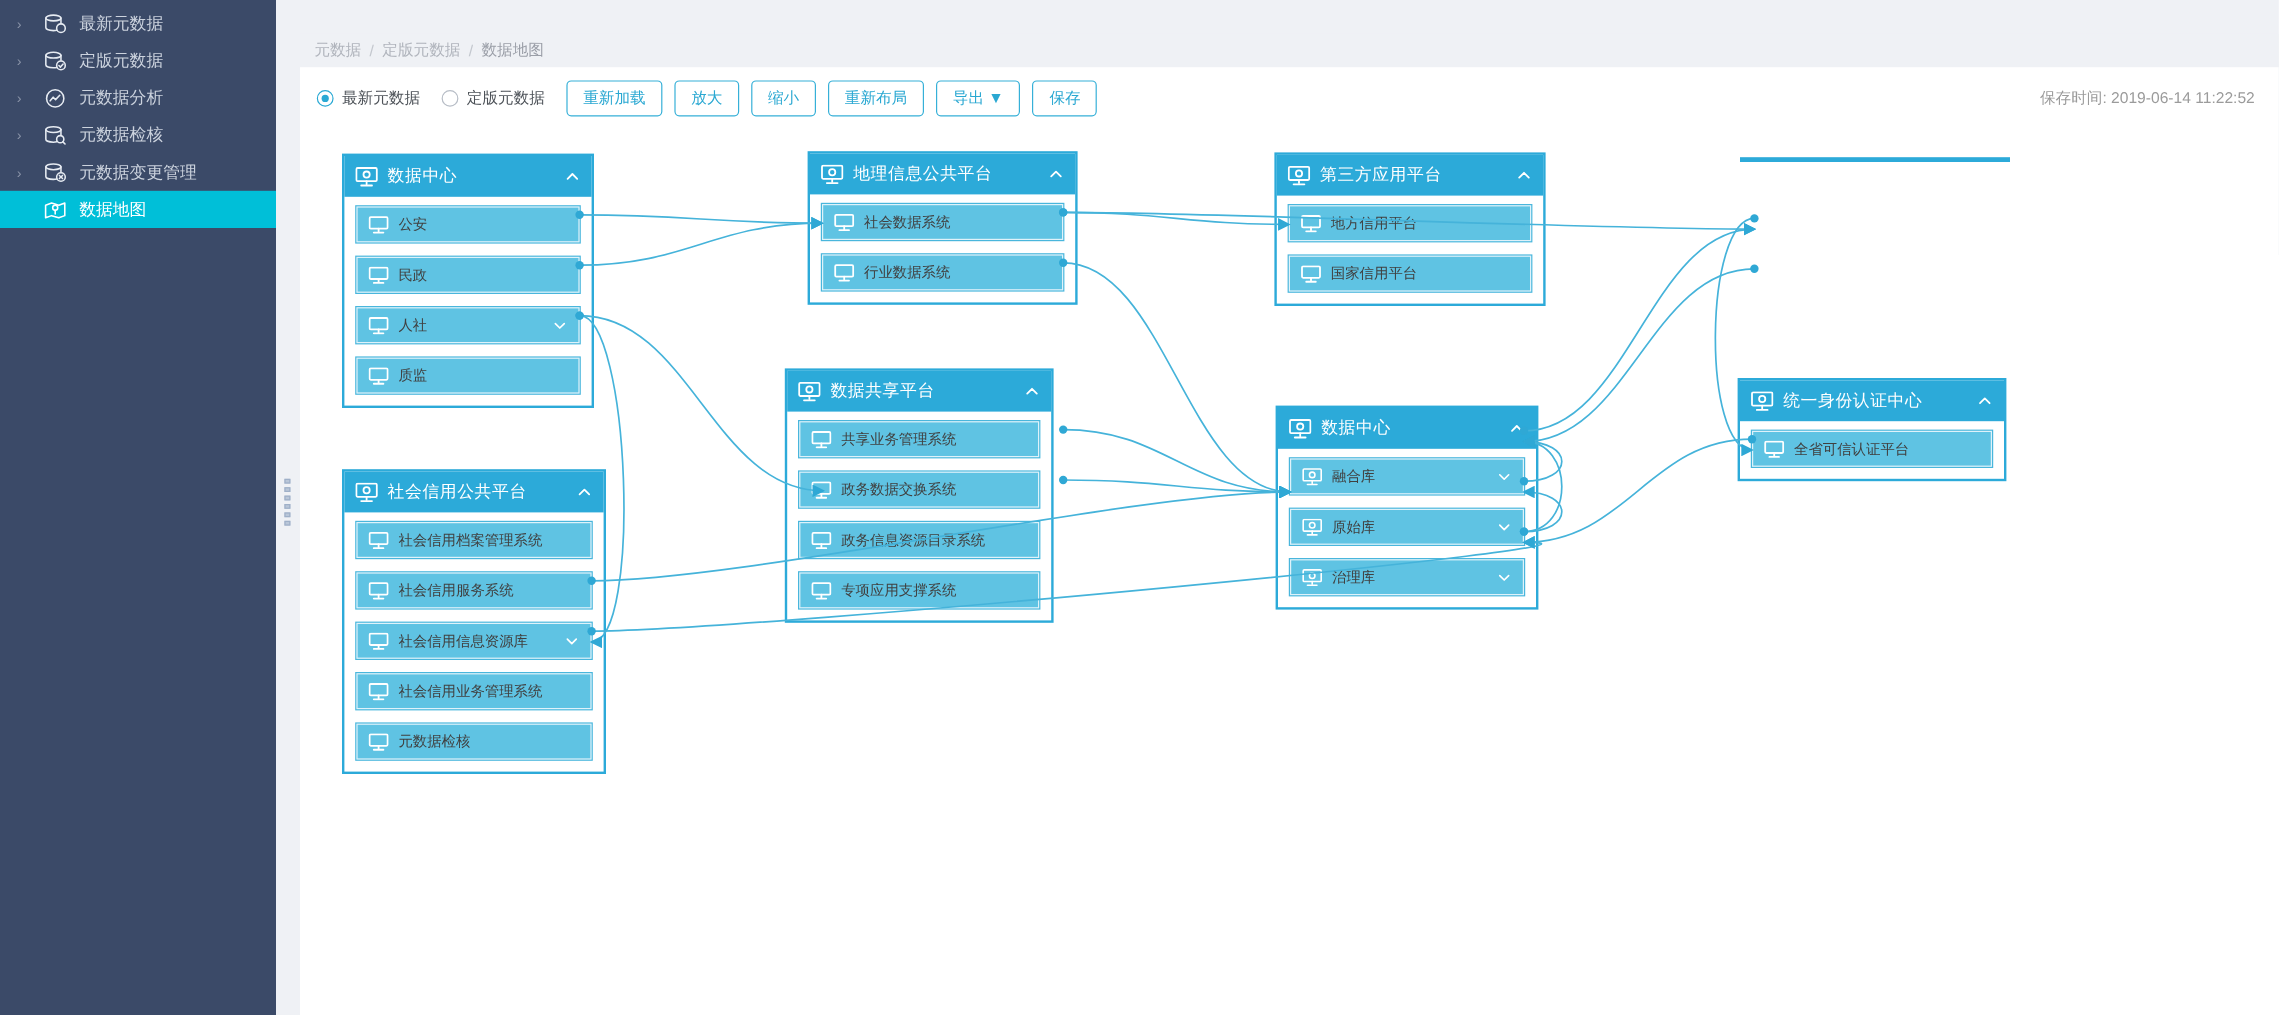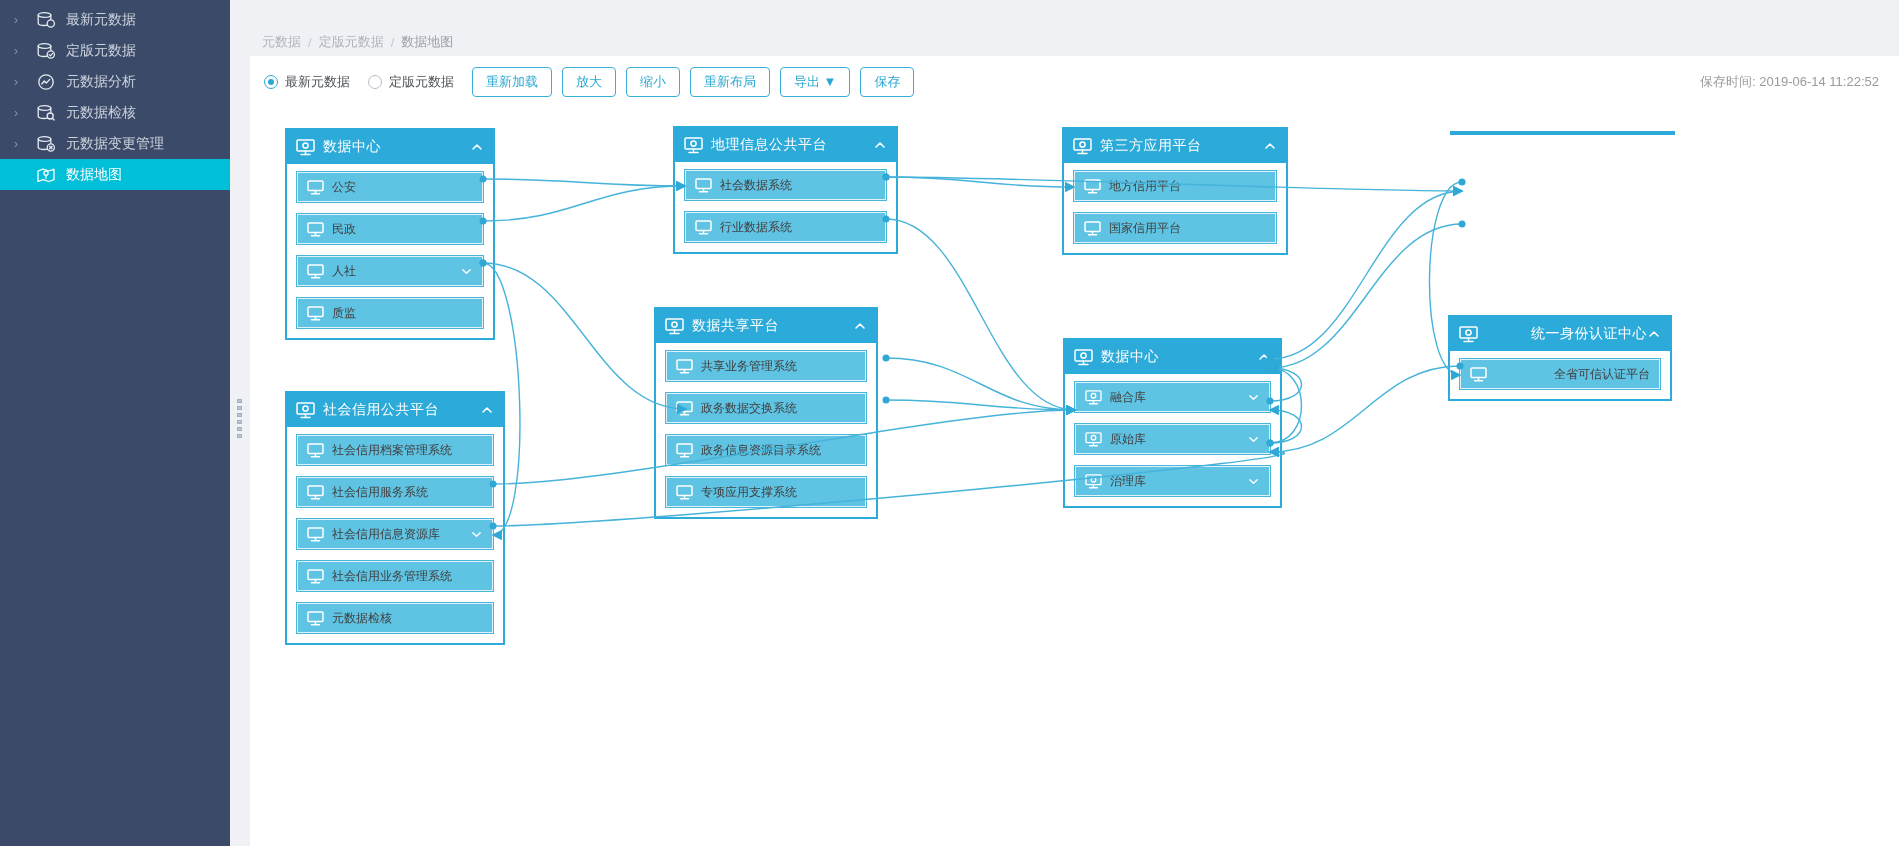--- a/index.html
+++ b/index.html
@@ -409,21 +409,21 @@
             <svg class="nchev">
                 <use href="#i-chev-down"></use>
               </svg>
           </div>
         </div>
       </div>
 
       <div class="group" style="left: 1200px; top: 75px; width: 225px;">
       </div>
 
-      <div class="group" style="left: 1198px; top: 259px; width: 224px; text-align: right;">
+      <div class="group" style="left: 1198px; top: 259px; width: 224px;">
         <div class="ghead">
           <svg class="hico">
               <use href="#i-mon-gear"></use>
             </svg>
           <span class="gtitle">统一身份认证中心</span>
           <svg class="gchev">
               <use href="#i-chev-up"></use>
             </svg>
         </div>
         <div class="gbody">

